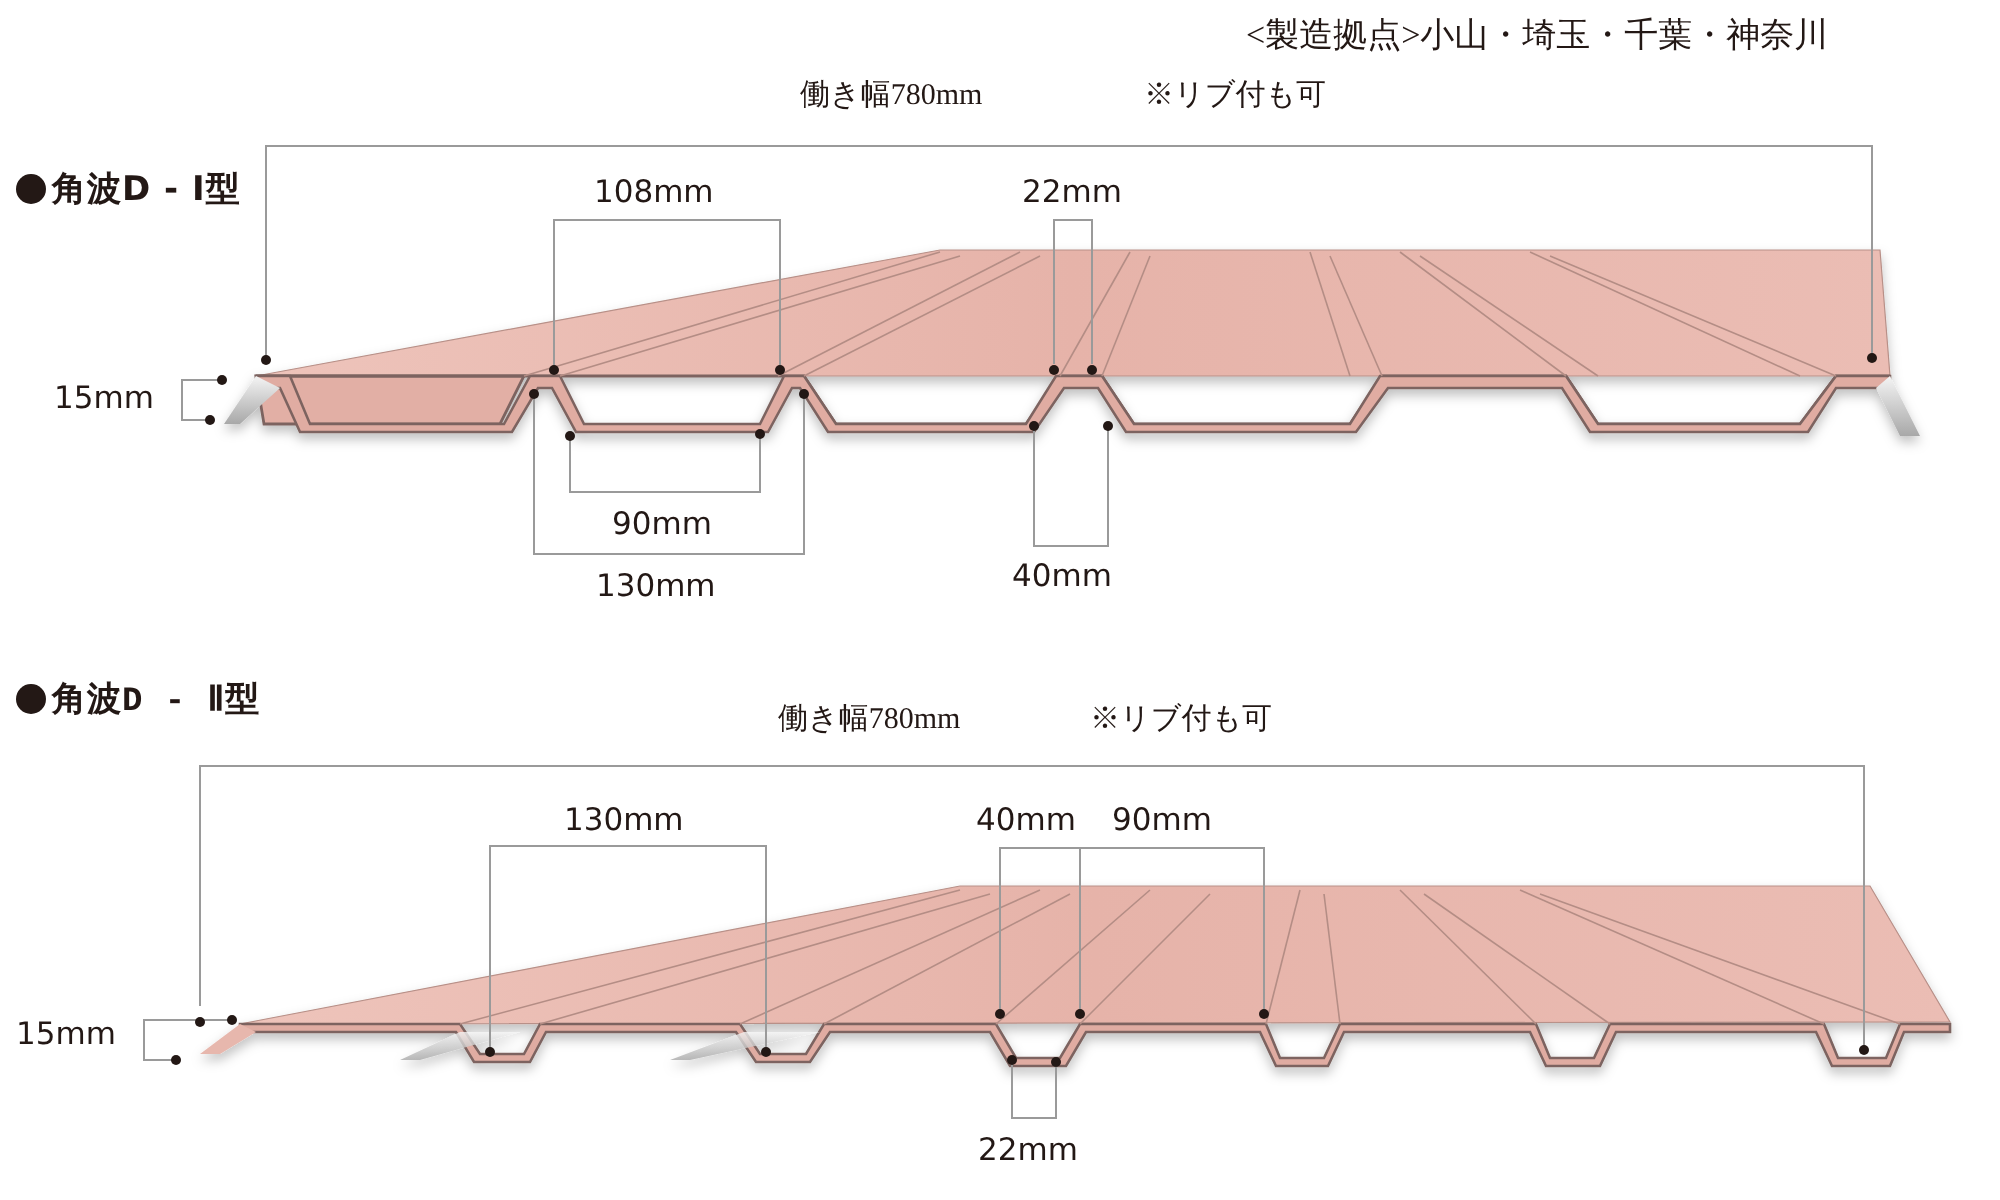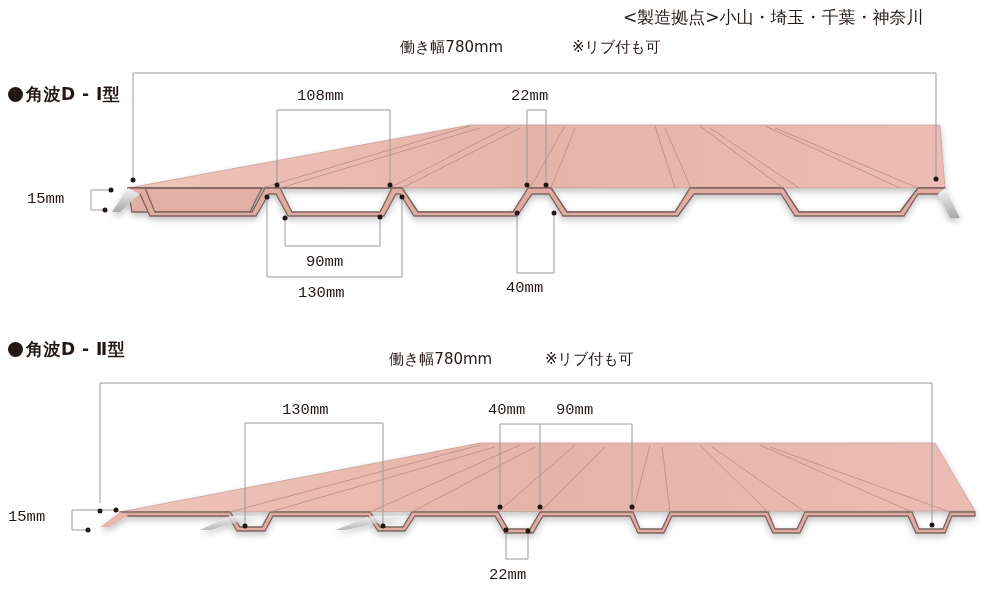--- a/index.html
+++ b/index.html
@@ -2,22 +2,22 @@
 <html><head>
   <meta charset="utf-8">
   <style>
     html, body { margin: 0; padding: 0; background: #ffffff; }
     body { width: 1000px; height: 600px; position: relative; overflow: hidden;
            font-family: "DejaVu Sans", "Liberation Sans", sans-serif; color: #231815; }
     .abs { position: absolute; white-space: nowrap; }
     .title { font-weight: bold; font-size: 17px; letter-spacing: 0.5px; }
     .bullet { display: inline-block; width: 15px; height: 15px; border-radius: 50%;
               background: #231815; vertical-align: -2px; margin-right: 3px; }
-    .dim { font-size: 15.5px; font-family: Liberation Mono, monospace; }
-    .note { font-size: 15px; }
+    .dim { font-size: 15.5px; }
+    .note { font-size: 15px; font-family: Liberation Serif, serif; }
     svg { position: absolute; left: 0; top: 0; }
   </style>
 </head>
 <body>
 
 <div class="abs note" style="left:623px; top:6px; font-size:17px;">&lt;製造拠点&gt;小山・埼玉・千葉・神奈川</div>
 
 <div class="abs title" style="left:8px; top:36px;margin-top:47px;">
   <span class="bullet"></span><span>角波D - Ⅰ型</span>
 </div>
@@ -146,21 +146,21 @@
   </g>
 </svg>
 
 <div class="abs dim" style="left:297px; top:87px;">108mm</div>
 <div class="abs dim" style="left:511px; top:87px;">22mm</div>
 <div class="abs dim" style="left:306px; top:253px;">90mm</div>
 <div class="abs dim" style="left:298px; top:284px;">130mm</div>
 <div class="abs dim" style="left:506px; top:279px;">40mm</div>
 <div class="abs dim" style="left:27px; top:190px;">15mm</div>
 
-<div class="abs title" style="left:8px; top:338px;">
+<div class="abs title" style="left:8px; top:338px;font-family:Liberation Mono, monospace;">
   <span class="bullet"></span><span>角波D - Ⅱ型</span>
 </div>
 <div class="abs note" style="left:389px; top:350px;">働き幅780mm</div>
 <div class="abs note" style="left:545px; top:350px;">※リブ付も可</div>
 
 <div class="abs dim" style="left:282px; top:401px;">130mm</div>
 <div class="abs dim" style="left:488px; top:401px;">40mm</div>
 <div class="abs dim" style="left:556px; top:401px;">90mm</div>
 <div class="abs dim" style="left:489px; top:566px;">22mm</div>
 <div class="abs dim" style="left:8px; top:508px;">15mm</div>

